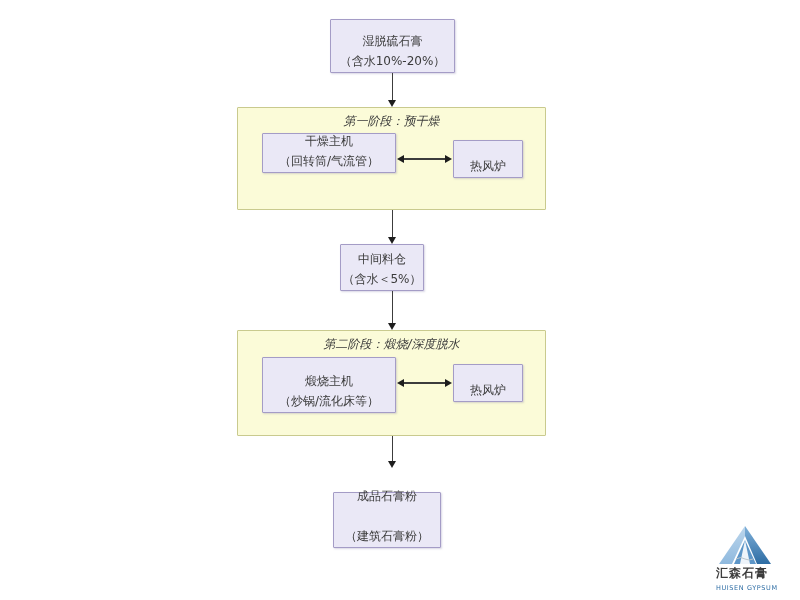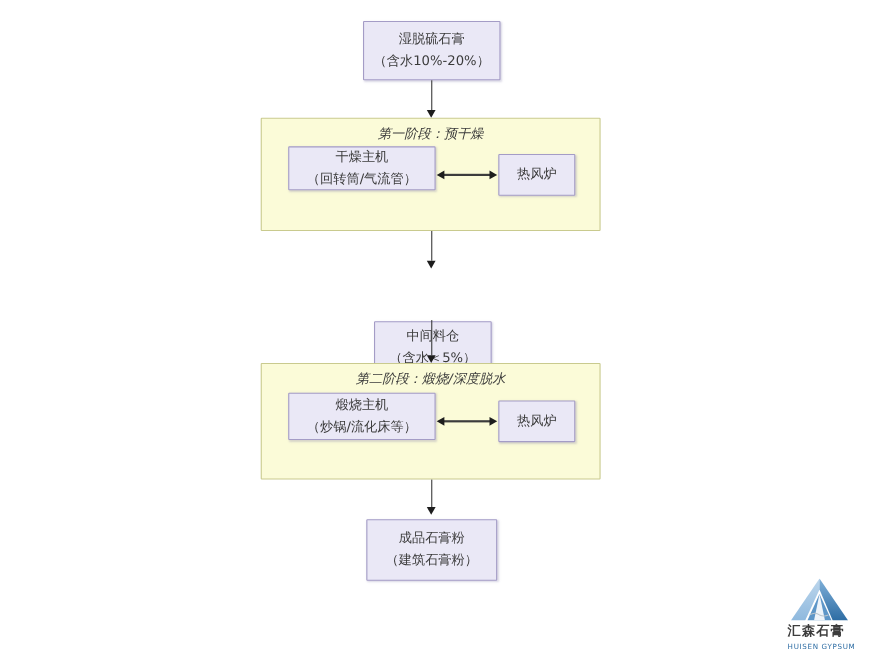--- a/index.html
+++ b/index.html
@@ -17,21 +17,21 @@
   
   .node {
     position: absolute;
     background: #eae8f6;
     border: 1px solid #a49cc6;
     border-radius: 1px;
     box-shadow: 1px 1px 2px rgba(120,110,160,0.28);
     display: flex;
     flex-direction: column;
     align-items: center;
-    justify-content: center;
+    justify-content: flex-end;
     text-align: center;
     font-size: 12px;
     color: #3a3a3a;
     line-height: 1.65;
     box-sizing: border-box;
   }
   
   .stage {
     position: absolute;
     background: #fbfbd8;
@@ -141,55 +141,55 @@
     <div class="shaft"></div>
     <div class="head-left"></div>
     <div class="head-right"></div>
   </div>
 
   <div class="v-arrow" style="left:392px; top:210px; height:34px;">
     <div class="shaft"></div>
     <div class="head-down"></div>
   </div>
 
-  <div class="node" style="left:340px; top:244px; width:107px; height:47px;margin-top:48px;">
+  <div class="node" style="left:340px; top:244px; width:84px; height:47px;">
     <span>中间料仓</span>
     <span>（含水＜5%）</span>
   </div>
 
   <div class="v-arrow" style="left:392px; top:291px; height:39px;">
     <div class="shaft"></div>
     <div class="head-down"></div>
   </div>
 
   <div class="stage" style="left:237px; top:330px; width:309px; height:106px;">
     <div class="stage-title">第二阶段：煅烧/深度脱水</div>
   </div>
 
-  <div class="node" style="left:262px; top:357px; width:134px; height:43px;">
+  <div class="node" style="left:262px; top:357px; width:134px; height:56px;">
     <span>煅烧主机</span>
     <span>（炒锅/流化床等）</span>
   </div>
 
   <div class="node" style="left:453px; top:364px; width:70px; height:38px;">
     <span>热风炉</span>
   </div>
 
   <div class="h-arrow" style="left:397px; top:383px; width:55px;">
     <div class="shaft"></div>
     <div class="head-left"></div>
     <div class="head-right"></div>
   </div>
 
   <div class="v-arrow" style="left:392px; top:436px; height:32px;">
     <div class="shaft"></div>
     <div class="head-down"></div>
   </div>
 
-  <div class="node" style="left:333px; top:472px; width:119px; height:56px;">
+  <div class="node" style="left:333px; top:492px; width:108px; height:56px;gap:20px;">
     <span>成品石膏粉</span>
     <span>（建筑石膏粉）</span>
   </div>
 
   <div class="logo">
     <svg width="58" height="38" viewBox="0 0 58 38">
       <defs>
         <linearGradient id="lgL" x1="0" y1="0" x2="0" y2="1">
           <stop offset="0" stop-color="#bcd6ec"></stop>
           <stop offset="1" stop-color="#8fb9de"></stop>

